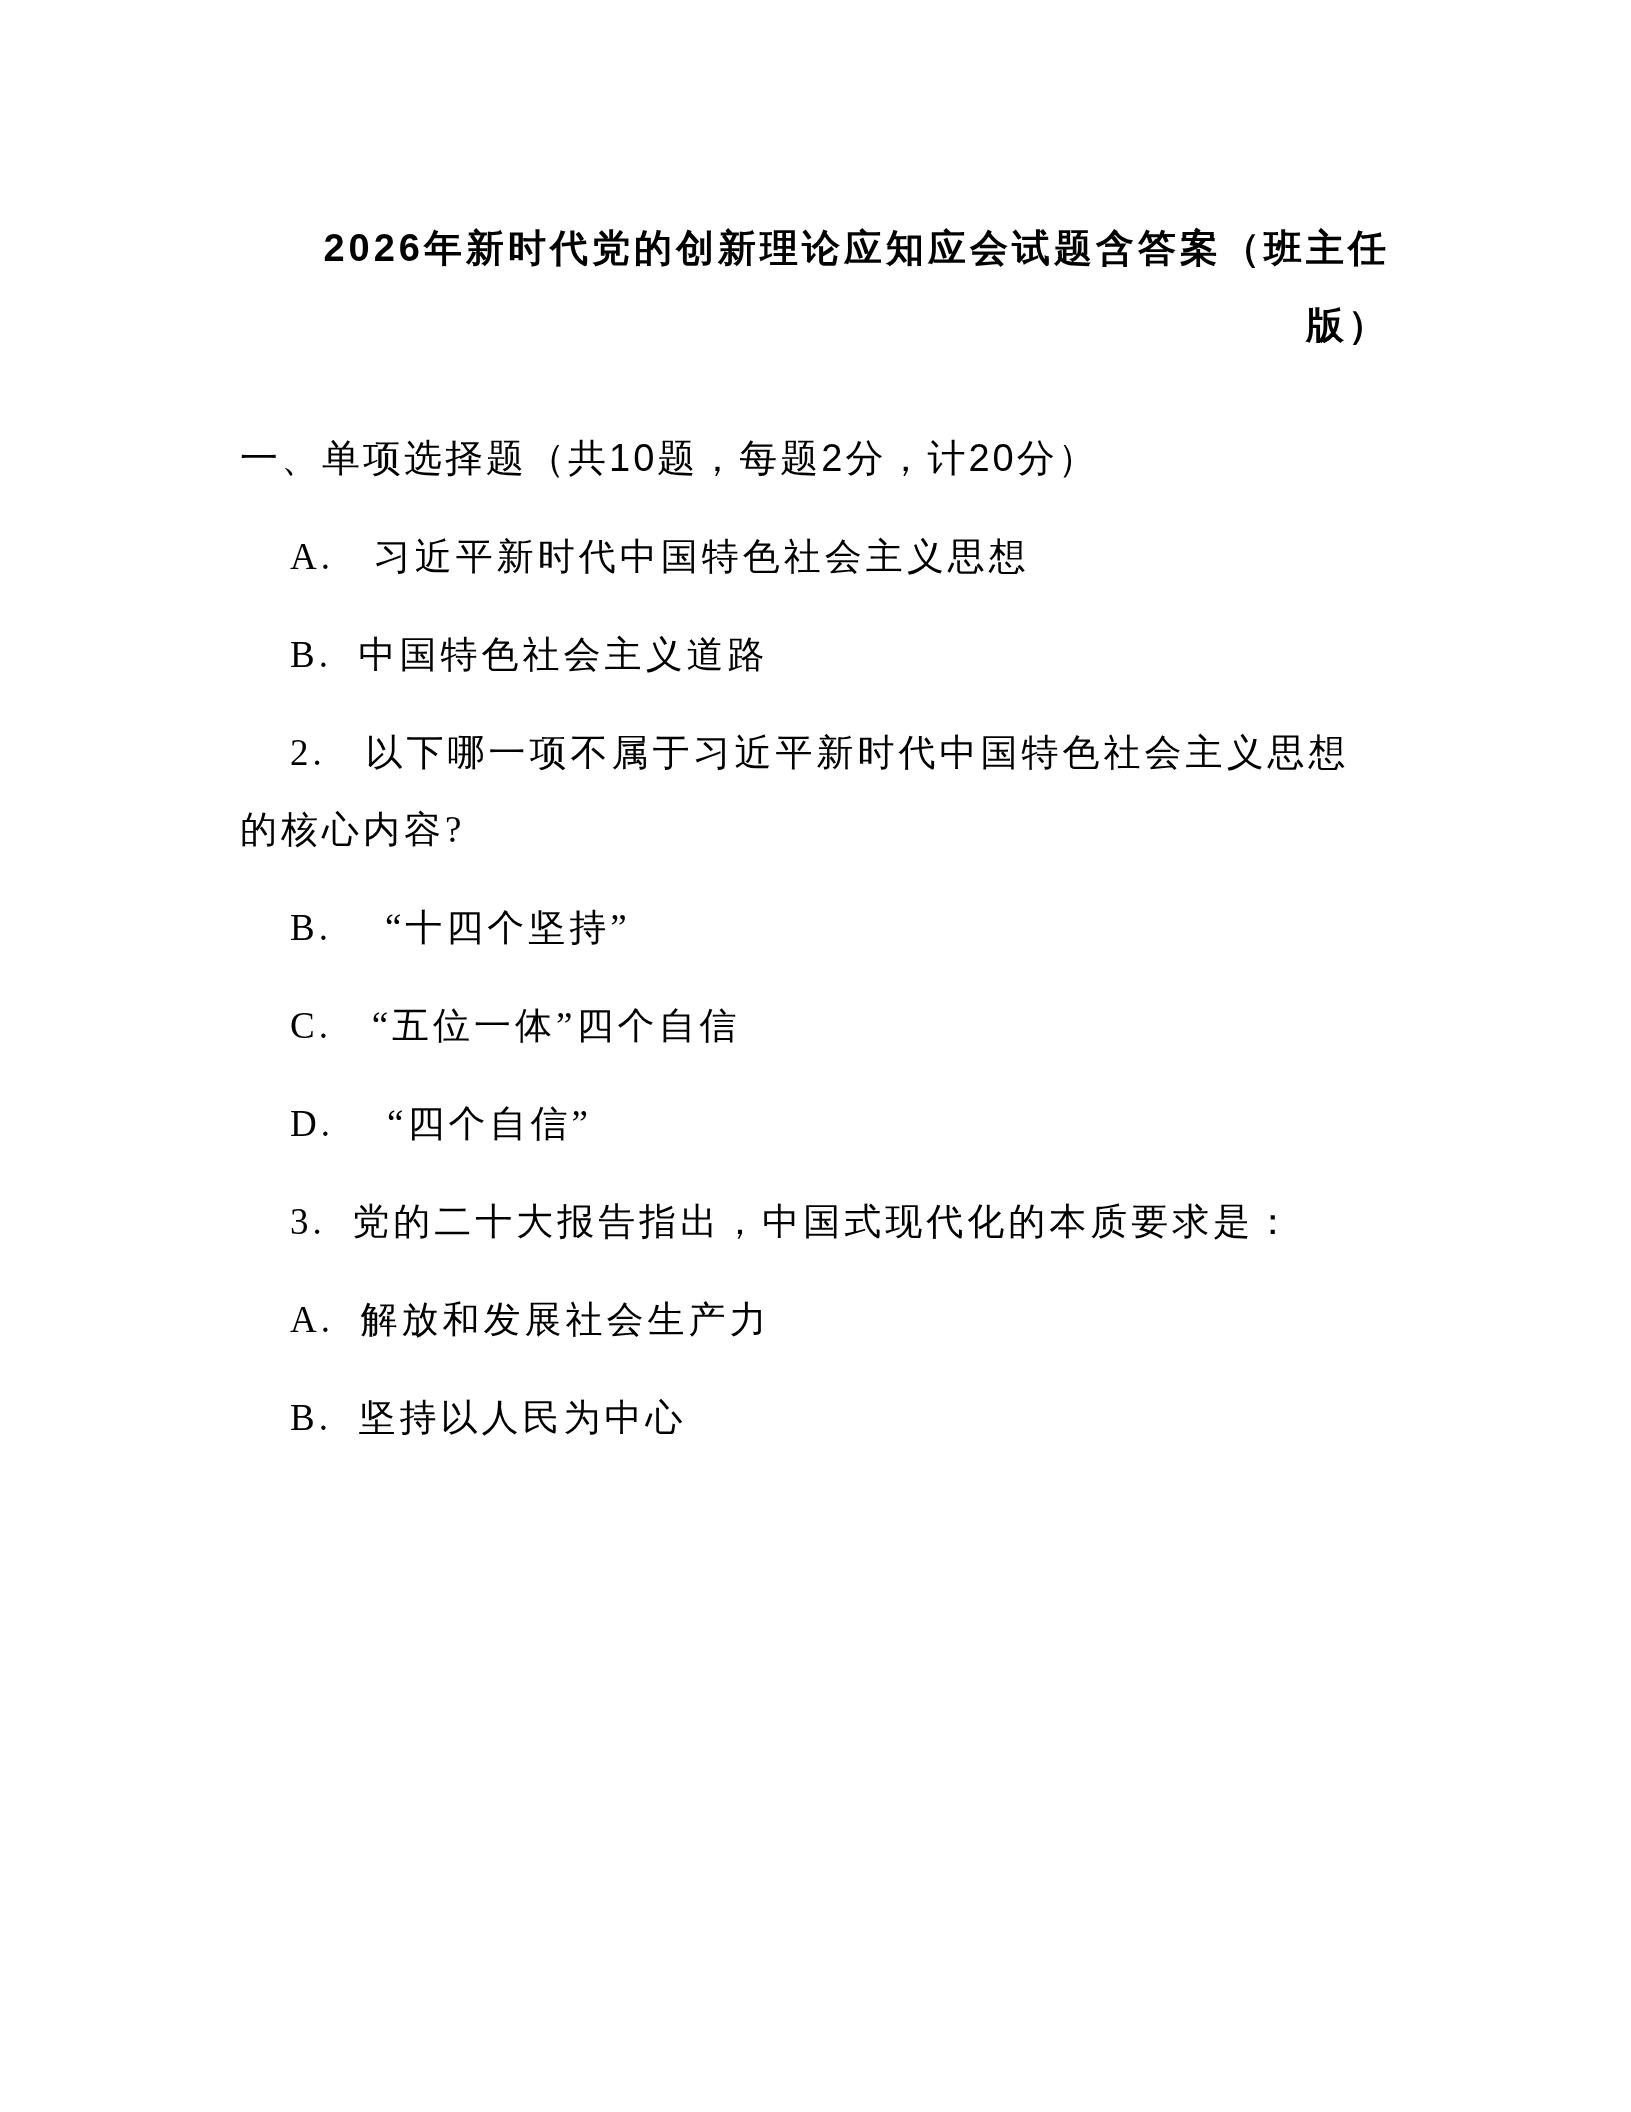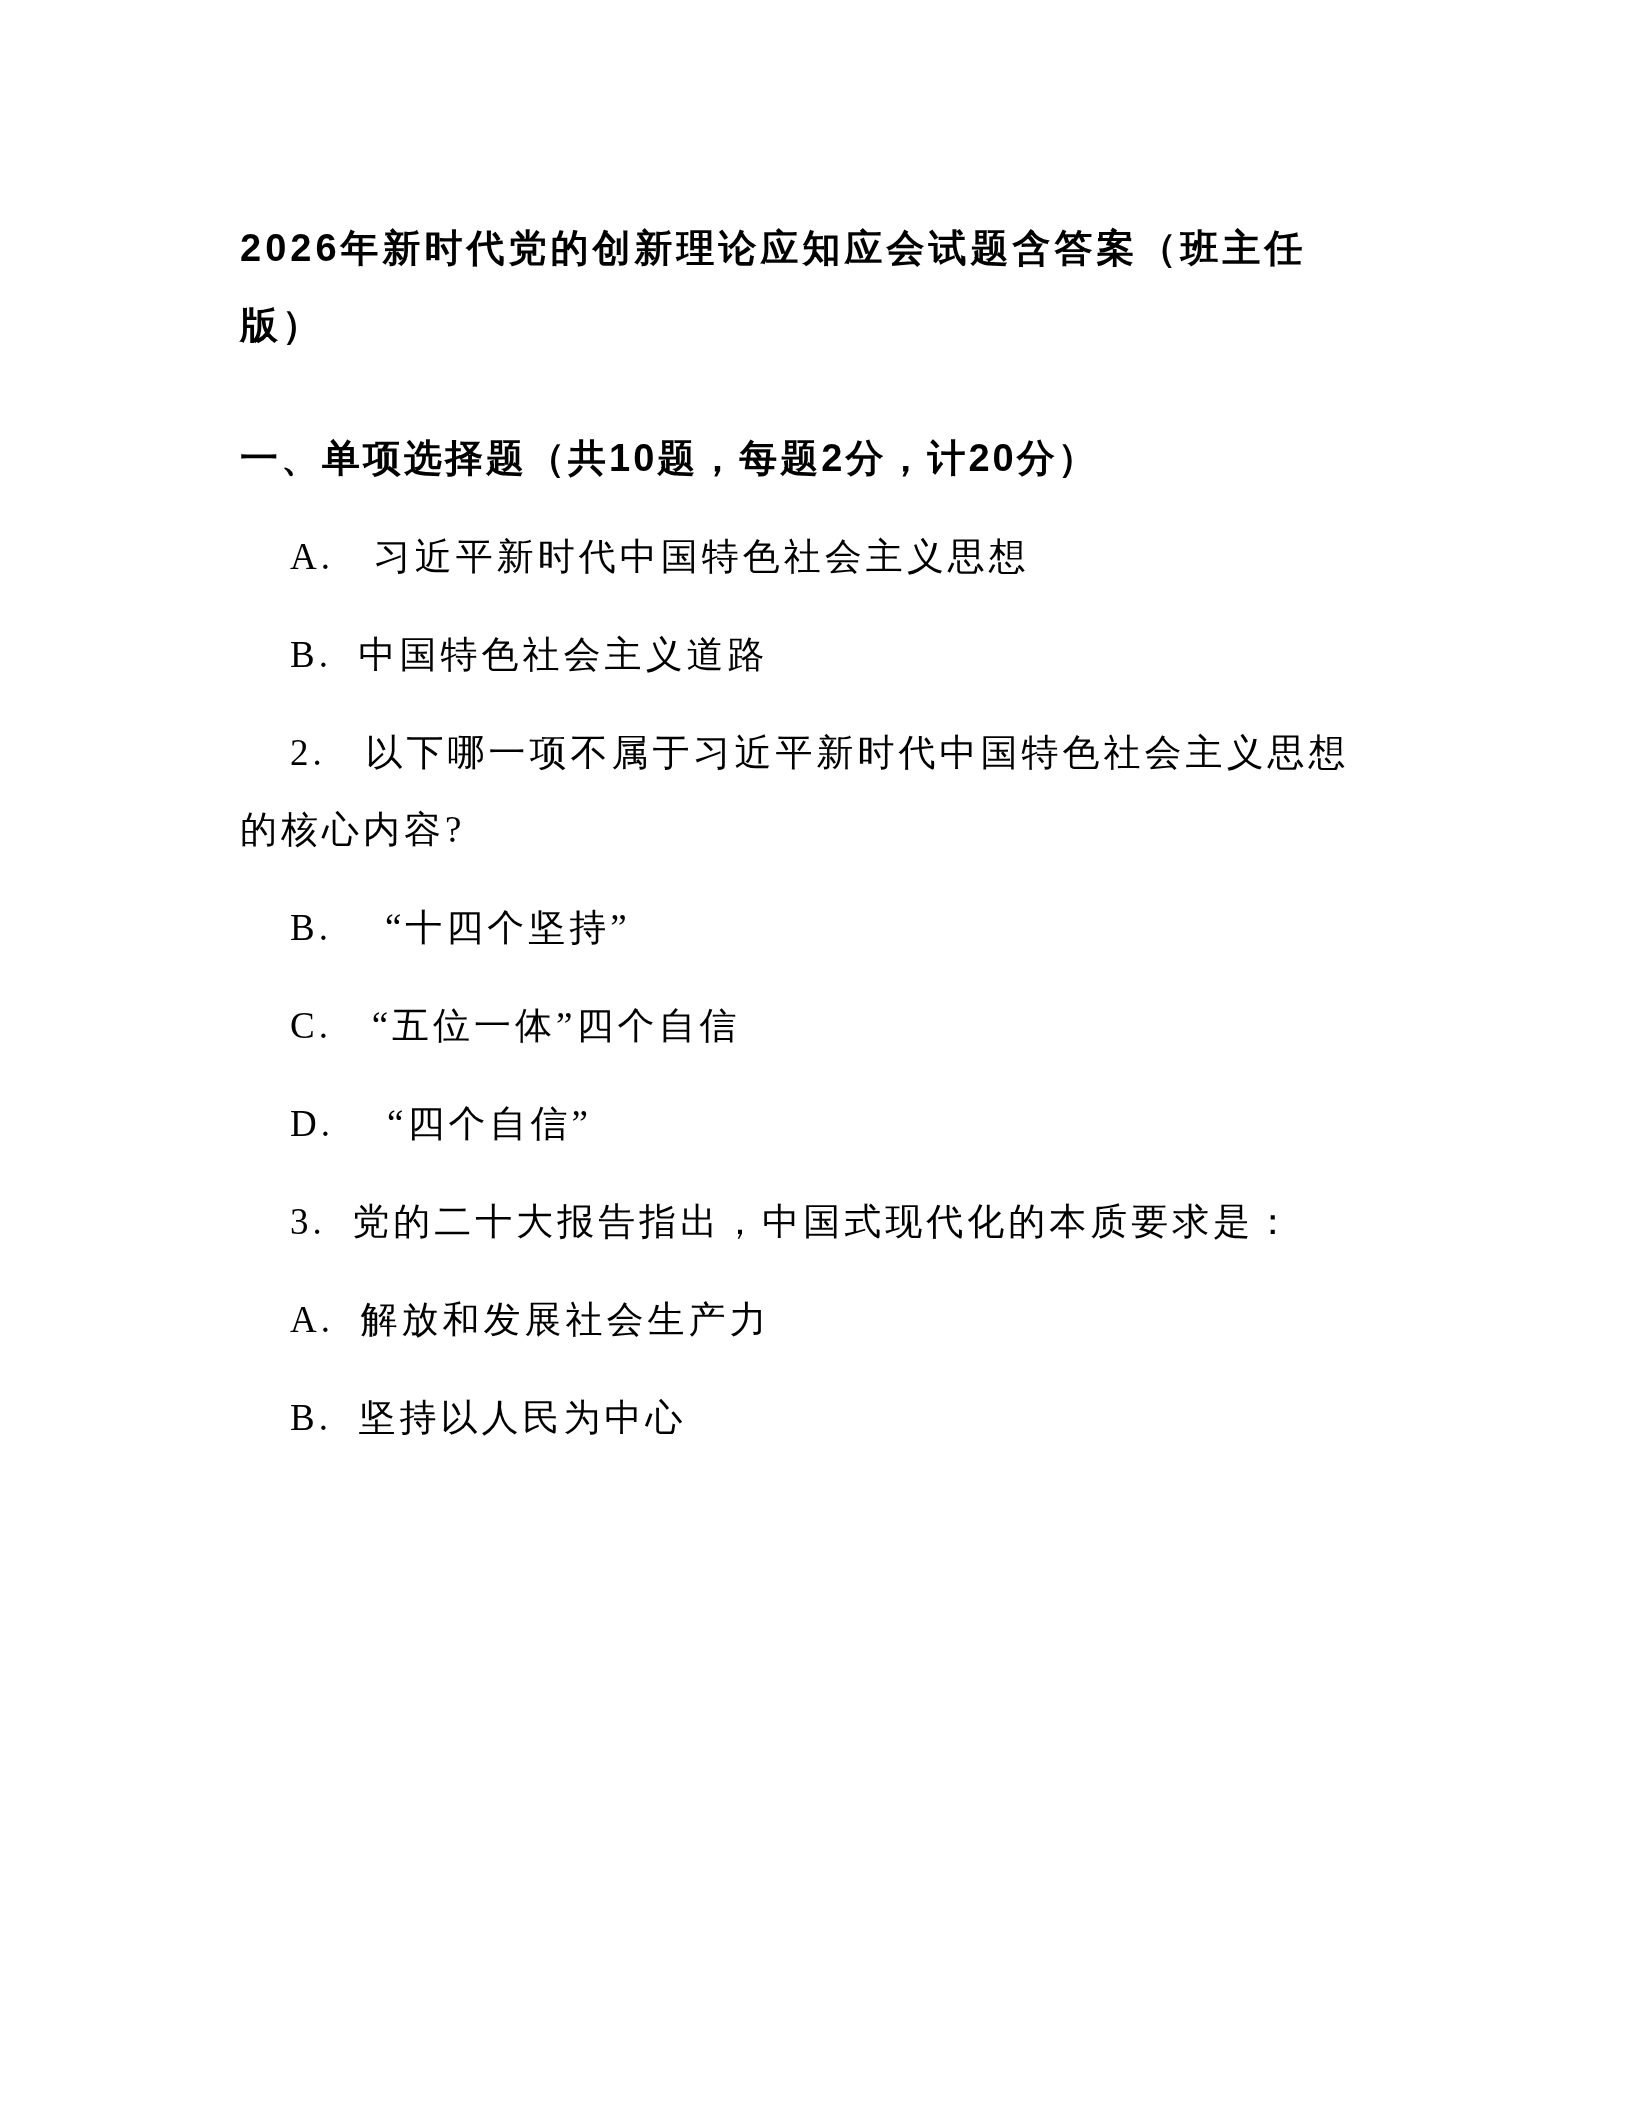--- a/index.html
+++ b/index.html
@@ -20,27 +20,27 @@
     height: 2112px;
     padding: 210px 241px 0 240px;
     background: #ffffff;
   }
   .doc-title {
     font-family: "Liberation Sans", "DejaVu Sans", sans-serif;
     font-weight: bold;
     font-size: 38px;
     letter-spacing: 4px;
     line-height: 77px;
-    text-align: left;
+    text-align: right;
     margin: 0 0 56px 0;
     white-space: pre-wrap;
   }
   .section-heading {
     font-family: "Liberation Sans", "DejaVu Sans", sans-serif;
-    font-weight: bold;
+    font-weight: normal;
     font-size: 38px;
     letter-spacing: 3px;
     line-height: 77px;
     margin: 0 0 21px 0;
     white-space: pre-wrap;
   }
   p.stem, p.option {
     font-size: 37px;
     letter-spacing: 4px;
     line-height: 77px;

